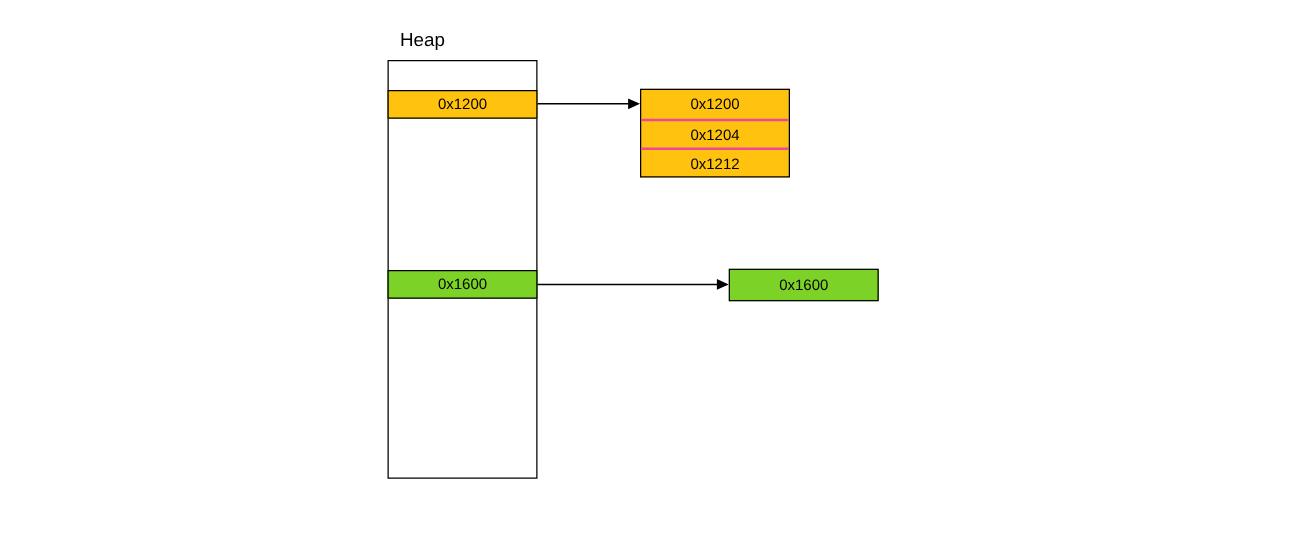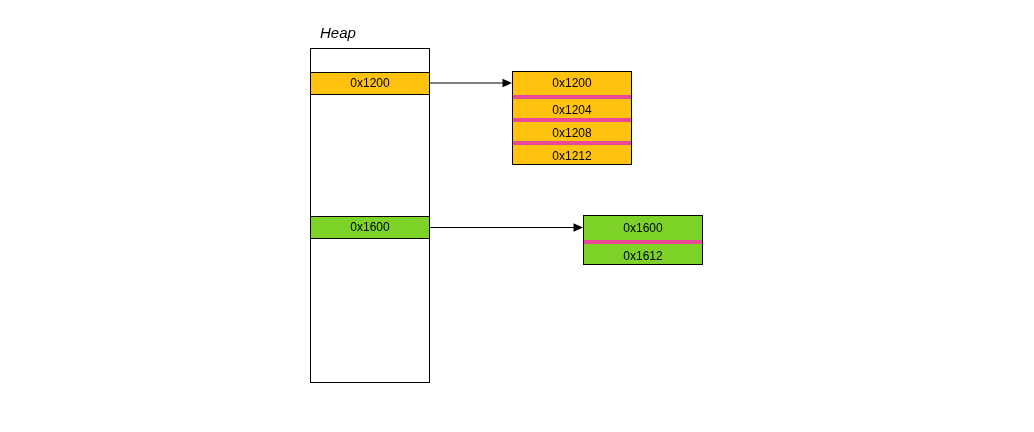--- a/index.html
+++ b/index.html
@@ -14,21 +14,20 @@
     overflow: hidden;
   }
 
   .heap-title {
     position: absolute;
     left: 320px;
     top: 24px;
     font-size: 15px;
     color: #000000;
     white-space: nowrap;
-    font-style: italic;
   }
 
   .heap-outline {
     position: absolute;
     left: 310px;
     top: 48px;
     width: 120px;
     height: 335px;
     border: 1px solid #000000;
     background: #ffffff;
@@ -57,21 +56,21 @@
   .mem-block.block-1 { left: 583px; top: 215px; }
 
   .mem-row {
     height: 23px;
     font-size: 12px;
     color: #000000;
     text-align: center;
     line-height: 23px;
   }
   .mem-block.block-1 .mem-row { height: 24px; line-height: 24px; }
-  .mem-row + .mem-row { border-top: 4px solid #ec4899; }
+  .mem-row + .mem-row { border-top: 2px solid #ec4899; }
 
   .arrow-layer {
     position: absolute;
     left: 0; top: 0;
     width: 1034px;
     height: 432px;
     pointer-events: none;
   }
 </style>
 </head>
@@ -94,22 +93,20 @@
     </g>
     <g>
       <line x1="430" y1="227.5" x2="574" y2="227.5" stroke-width="1.2" style="stroke: rgb(0, 0, 0);"></line>
       <polygon points="583,227.5 573.5,223.2 573.5,231.8" style="fill: rgb(0, 0, 0);"></polygon>
     </g>
   </svg>
 
   <div class="mem-block block-0" style="background-color: rgb(255, 194, 14);">
     <div class="mem-row">0x1200</div>
     <div class="mem-row">0x1204</div>
-    <div class="mem-row">0x1208</div>
     <div class="mem-row">0x1212</div>
   </div>
 
   <div class="mem-block block-1" style="background-color: rgb(125, 210, 40);">
     <div class="mem-row">0x1600</div>
-    <div class="mem-row">0x1612</div>
   </div>
 
 </div>
 
 </body></html>

